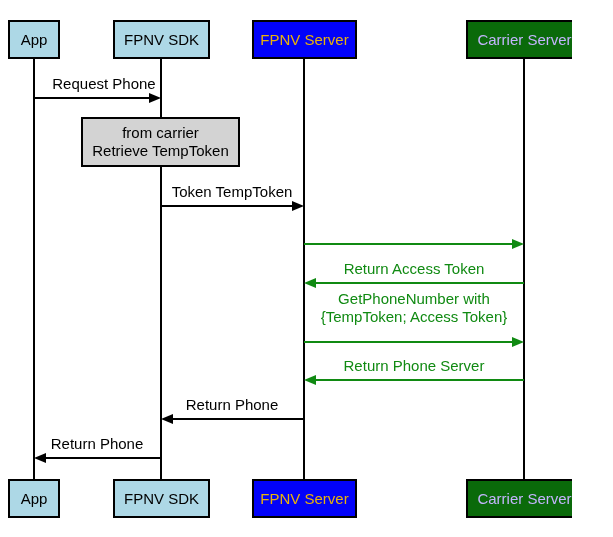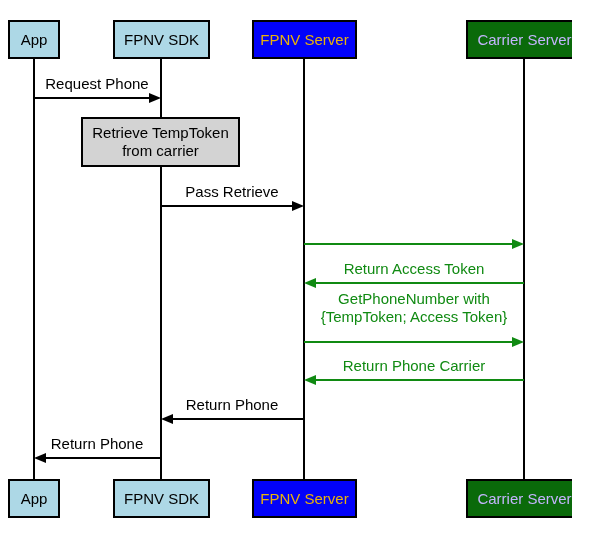--- a/index.html
+++ b/index.html
@@ -101,48 +101,48 @@
   <div class="actor-box fill-lightblue" style="left:8px;top:20px;width:52px">App</div>
   <div class="actor-box fill-lightblue" style="left:113px;top:20px;width:97px">FPNV SDK</div>
   <div class="actor-box fill-blue" style="left:252px;top:20px;width:105px">FPNV Server</div>
   <div class="actor-box fill-darkgreen" style="left:466px;top:20px;width:117px">Carrier Server</div>
 
   <div class="actor-box fill-lightblue" style="left:8px;top:479px;width:52px">App</div>
   <div class="actor-box fill-lightblue" style="left:113px;top:479px;width:97px">FPNV SDK</div>
   <div class="actor-box fill-blue" style="left:252px;top:479px;width:105px">FPNV Server</div>
   <div class="actor-box fill-darkgreen" style="left:466px;top:479px;width:117px">Carrier Server</div>
 
-  <div class="msg-label c-black" style="left:97px;top:74px">Request Phone</div>
+  <div class="msg-label c-black" style="left:104px;top:74px">Request Phone</div>
   <div class="msg-line c-black" style="left:34px;top:97px;width:115px"></div>
   <div class="arrow-head dir-right c-black" style="left:149px;top:93px"></div>
 
   <div class="note-box">
+    <span>from carrier</span>
     <span>Retrieve TempToken</span>
-    <span>from carrier</span>
   </div>
 
-  <div class="msg-label c-black" style="left:232px;top:182px">Pass Retrieve</div>
+  <div class="msg-label c-black" style="left:232px;top:182px">Token TempToken</div>
   <div class="msg-line c-black" style="left:161px;top:205px;width:131px"></div>
   <div class="arrow-head dir-right c-black" style="left:292px;top:201px"></div>
 
   <div class="msg-line c-green" style="left:304px;top:243px;width:208px"></div>
   <div class="arrow-head dir-right c-green" style="left:512px;top:239px"></div>
 
   <div class="msg-label c-green" style="left:414px;top:259px">Return Access Token</div>
   <div class="msg-line c-green" style="left:316px;top:282px;width:208px"></div>
   <div class="arrow-head dir-left c-green" style="left:304px;top:278px"></div>
 
   <div class="msg-label c-green two-line" style="left:414px;top:290px">
     <div>GetPhoneNumber with</div>
     <div>{TempToken; Access Token}</div>
   </div>
   <div class="msg-line c-green" style="left:304px;top:341px;width:208px"></div>
   <div class="arrow-head dir-right c-green" style="left:512px;top:337px"></div>
 
-  <div class="msg-label c-green" style="left:414px;top:356px">Return Phone Carrier</div>
+  <div class="msg-label c-green" style="left:414px;top:356px">Return Phone Server</div>
   <div class="msg-line c-green" style="left:316px;top:379px;width:208px"></div>
   <div class="arrow-head dir-left c-green" style="left:304px;top:375px"></div>
 
   <div class="msg-label c-black" style="left:232px;top:395px">Return Phone</div>
   <div class="msg-line c-black" style="left:173px;top:418px;width:131px"></div>
   <div class="arrow-head dir-left c-black" style="left:161px;top:414px"></div>
 
   <div class="msg-label c-black" style="left:97px;top:434px">Return Phone</div>
   <div class="msg-line c-black" style="left:46px;top:457px;width:115px"></div>
   <div class="arrow-head dir-left c-black" style="left:34px;top:453px"></div>

